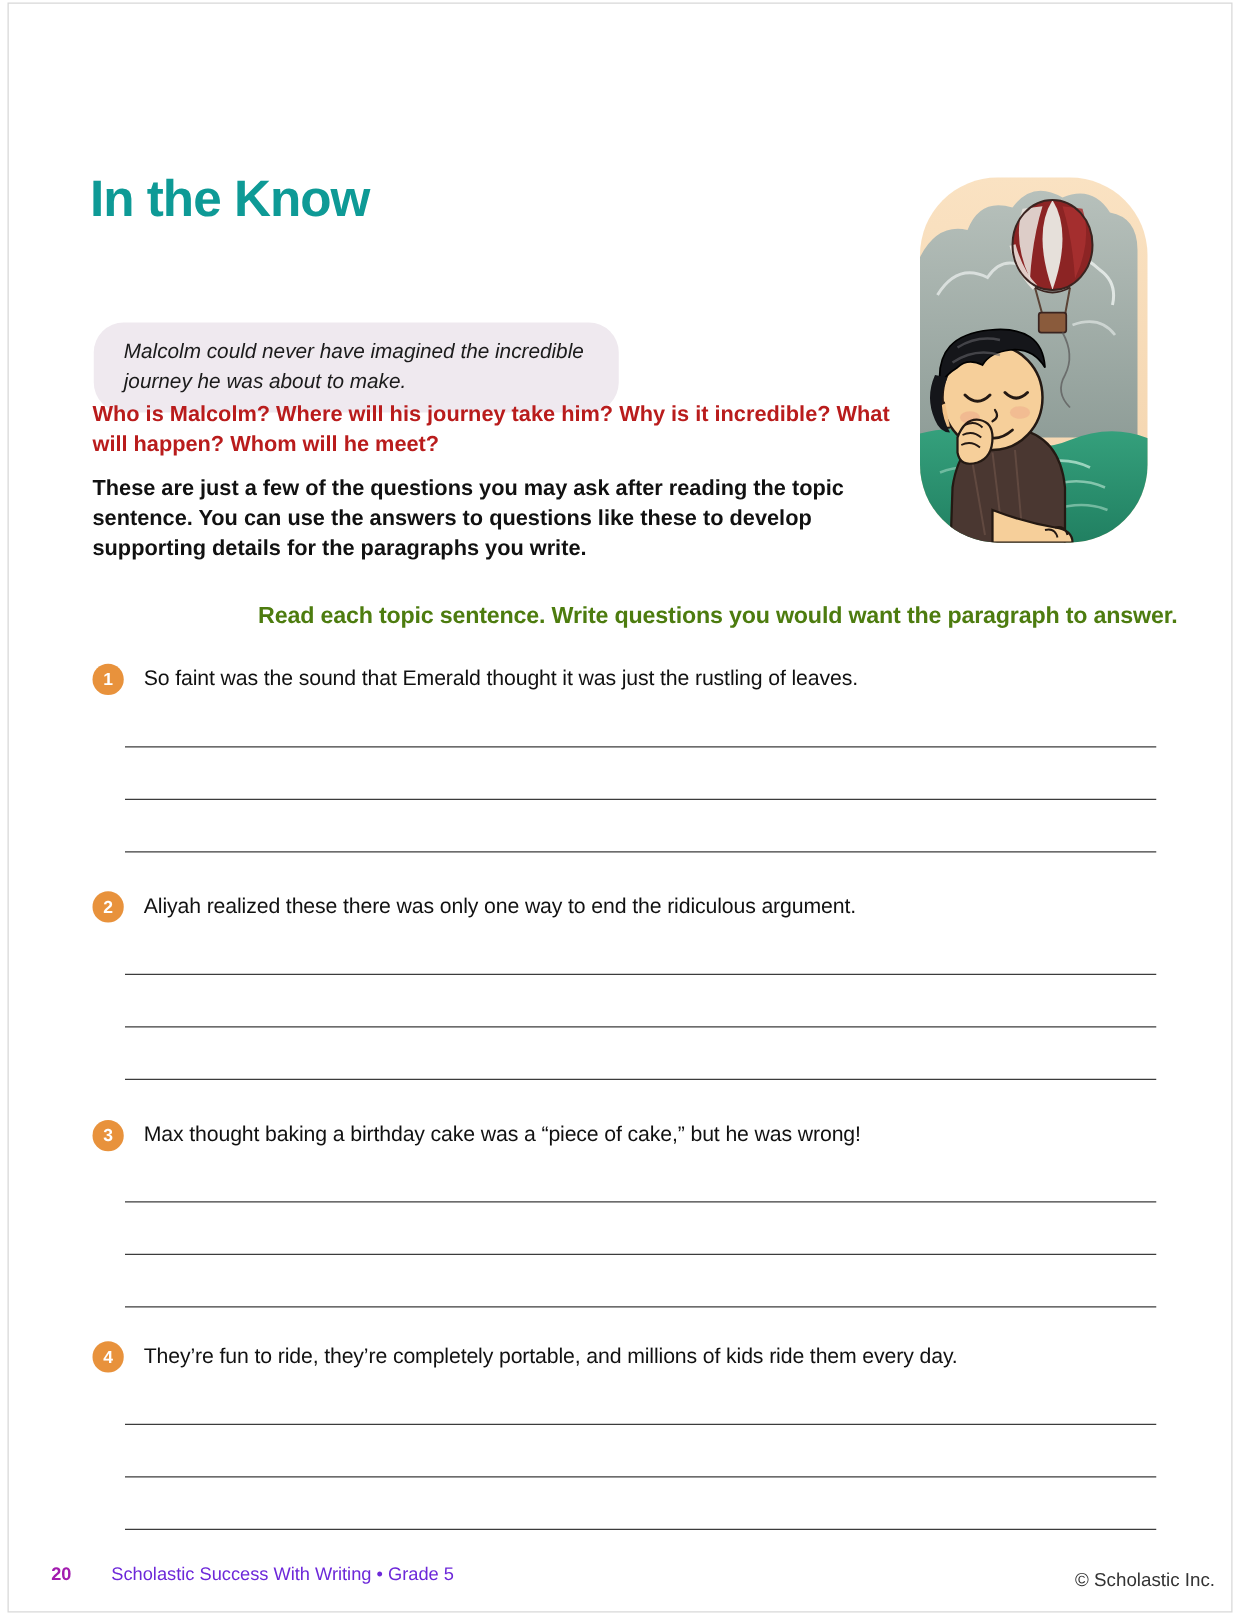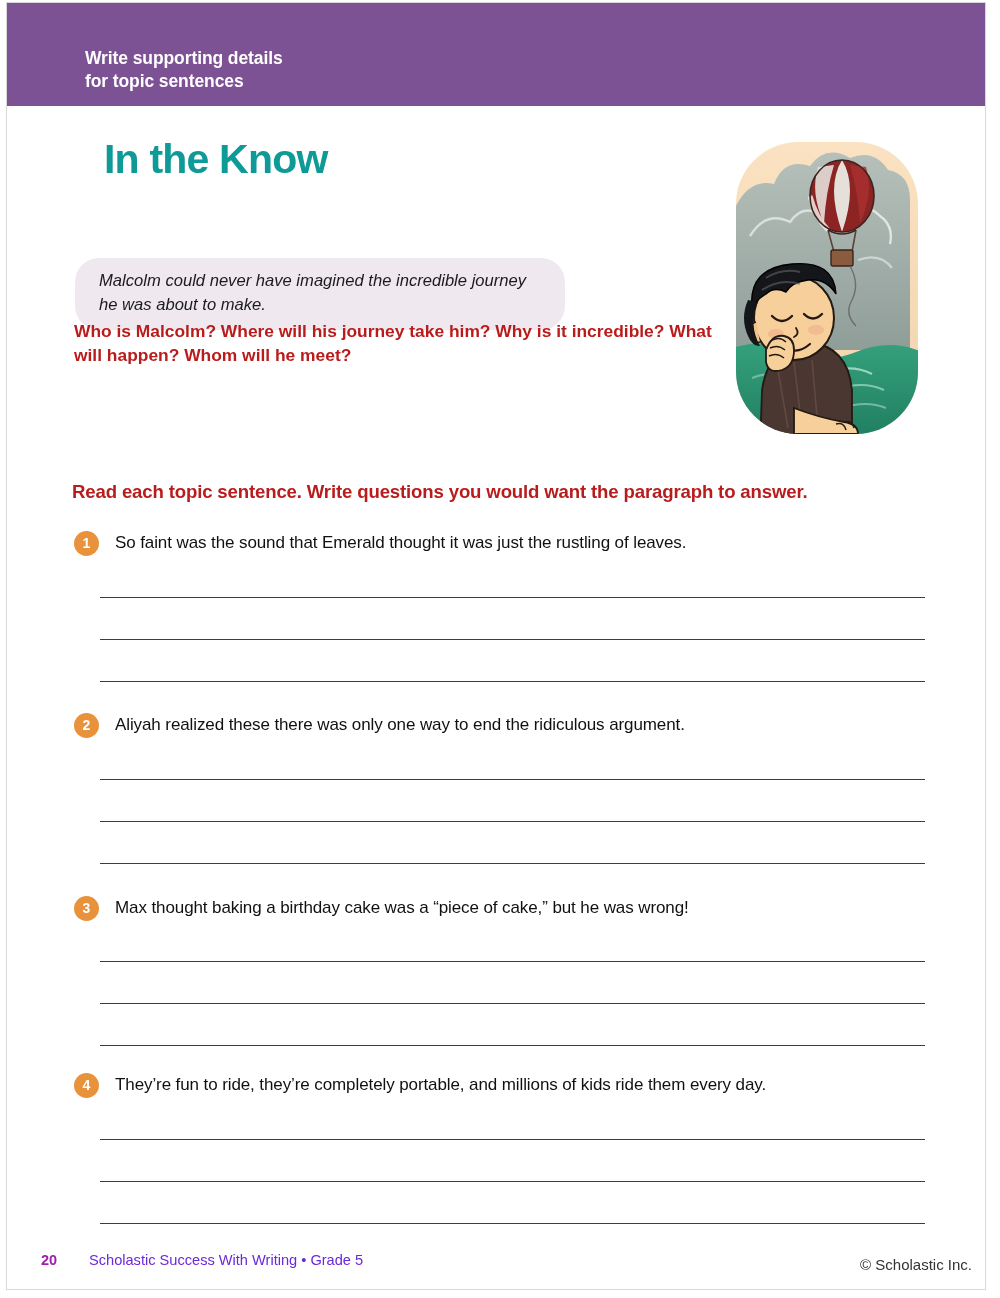--- a/index.html
+++ b/index.html
@@ -58,40 +58,39 @@
   
   .ink-title {
     position: absolute;
     left: 72px;
     top: 139px;
     color: #0e9a96;
     font-size: 41px;
     font-weight: bold;
     letter-spacing: -0.8px;
     line-height: 1;
-    margin-left: 32px;
   }
 
   .intro-para {
     position: absolute;
     left: 74px;
     top: 199px;
     width: 652px;
     color: #111111;
     font-size: 17.4px;
     font-weight: bold;
     line-height: 1.37;
   }
 
   
   .quote-box {
     position: absolute;
     left: 75px;
     top: 258px;
-    width: 490px;
+    width: 420px;
     padding: 11px 24px 13px 24px;
     box-sizing: border-box;
     background: #efe9ef;
     border-radius: 24px;
     color: #1b1b1b;
     font-size: 16.6px;
     font-style: italic;
     line-height: 1.44;
   }
 
@@ -124,24 +123,25 @@
     width: 190px;
     height: 300px;
   }
 
   
   .directions {
     position: absolute;
     left: 72px;
     top: 481px;
     width: 870px;
-    color: #b91c1c;
+    color: #4d7c0f;
     font-size: 18.6px;
     font-weight: bold;
     letter-spacing: -0.15px;
+    text-align: right;
   }
 
   
   .item {
     position: absolute;
     left: 74px;
     width: 880px;
   }
   .num-circle {
     position: absolute;
@@ -200,34 +200,31 @@
     color: #333333;
   }
 </style>
 </head>
 <body>
 
 <div class="page">
 
   <div class="page-border"></div>
 
-  <div class="banner">
-    <div class="banner-title">Write supporting details
-for topic sentences</div>
-  </div>
 
   <div class="ink-title">In the Know</div>
 
 
   <div class="quote-box">
     <span>Malcolm could never have imagined the incredible journey he was about to make.</span>
   </div>
 
   <div class="qpara">Who is Malcolm? Where will his journey take him? Why is it incredible? What will happen? Whom will he meet?</div>
 
+  <div class="epara">These are just a few of the questions you may ask after reading the topic sentence. You can use the answers to questions like these to develop supporting details for the paragraphs you write.</div>
 
   <div class="illus">
     <svg width="190" height="300" viewBox="0 0 190 300" xmlns="http://www.w3.org/2000/svg">
       <defs>
         <clipPath id="pillclip">
           <rect x="4" y="2" width="182" height="292" rx="62" ry="62"></rect>
         </clipPath>
         <linearGradient id="skyg" x1="0" y1="0" x2="0" y2="1">
           <stop offset="0%" stop-color="#fae2c2"></stop>
           <stop offset="100%" stop-color="#f3d3ac"></stop>

